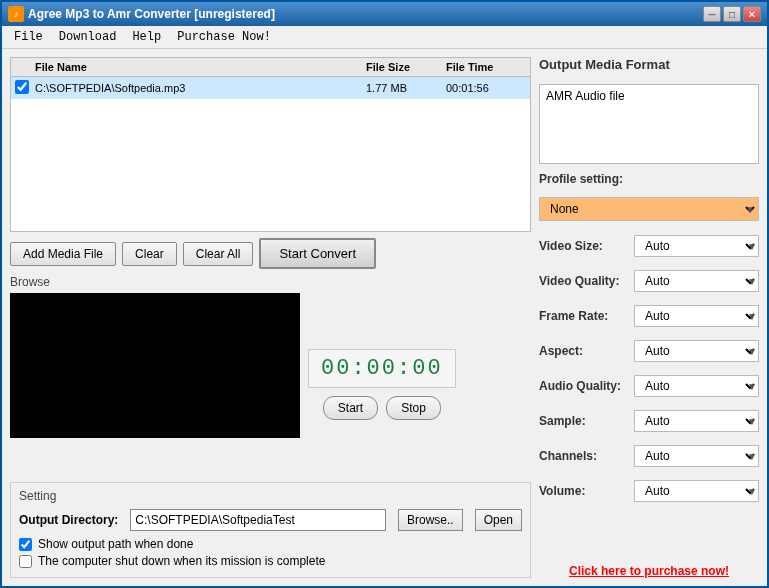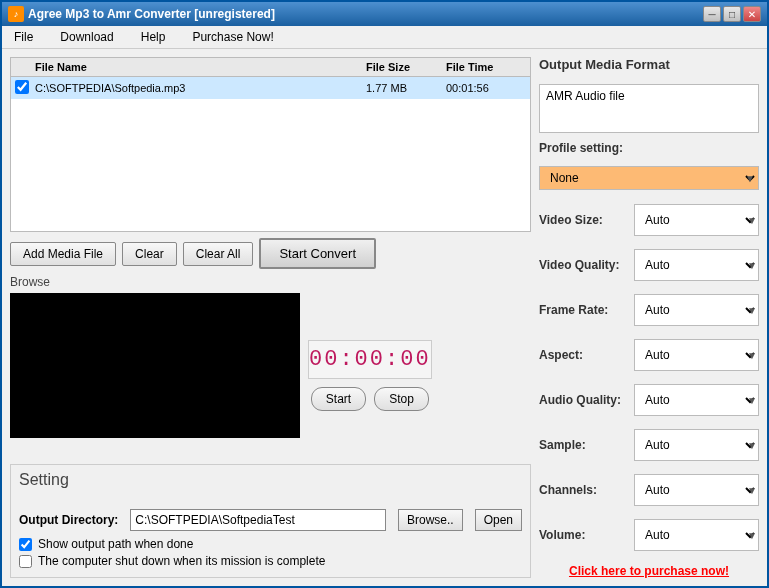--- a/index.html
+++ b/index.html
@@ -63,22 +63,23 @@
       font-size: 10px;
       cursor: pointer;
       color: #333;
     }
     .title-btn.close { background: linear-gradient(to bottom, #e88, #c44); color: white; }
     .menu-bar {
       background: #f0f0f0;
       border-bottom: 1px solid #ccc;
       padding: 2px 4px;
       display: flex;
-      gap: 11px;
+      gap: 0;
       flex-shrink: 0;
+      font-family: Liberation Mono, monospace;
     }
     .menu-item {
       padding: 2px 8px;
       cursor: pointer;
       font-size: 12px;
       color: #000;
       border-radius: 2px;
     }
     .main-content {
       display: flex;
@@ -172,47 +173,47 @@
     .preview-controls {
       display: flex;
       flex-direction: column;
       align-items: center;
       justify-content: center;
       gap: 8px;
     }
     .time-display {
       font-size: 22px;
       font-family: 'Courier New', monospace;
-      color: #be185d;
+      color: #15803d;
       background: #f5f5f5;
       border: 1px solid #ccc;
-      padding: 6px 0;
+      padding: 6px 12px;
       letter-spacing: 2px;
     }
     .playback-buttons {
       display: flex;
       gap: 8px;
     }
     .play-btn {
       padding: 4px 14px;
       border: 1px solid #888;
       background: linear-gradient(to bottom, #f8f8f8, #e0e0e0);
       cursor: pointer;
       font-size: 12px;
       border-radius: 11px;
     }
     .setting-section {
       border: 1px solid #ccc;
       padding: 6px 8px;
       flex-shrink: 0;
     }
     .setting-legend {
-      font-size: 16px;
+      font-size: 12px;
       color: #444;
-      margin-bottom: 20px;
+      margin-bottom: 6px;
     }
     .output-dir-row {
       display: flex;
       align-items: center;
       gap: 12px;
       margin-bottom: 6px;
     }
     .output-dir-label {
       font-weight: bold;
       font-size: 12px;
@@ -274,21 +275,21 @@
       color: #333;
     }
     .select-wrapper {
       flex: 1;
       position: relative;
       display: flex;
       align-items: center;
     }
     .select-wrapper select {
       width: 100%;
-      height: 32px;
+      height: 22px;
       font-size: 12px;
       border: 1px solid #bbb;
       background: white;
       padding: 0 6px;
     }
     .select-arrow {
       position: absolute;
       right: 2px;
       pointer-events: none;
       font-size: 10px;

